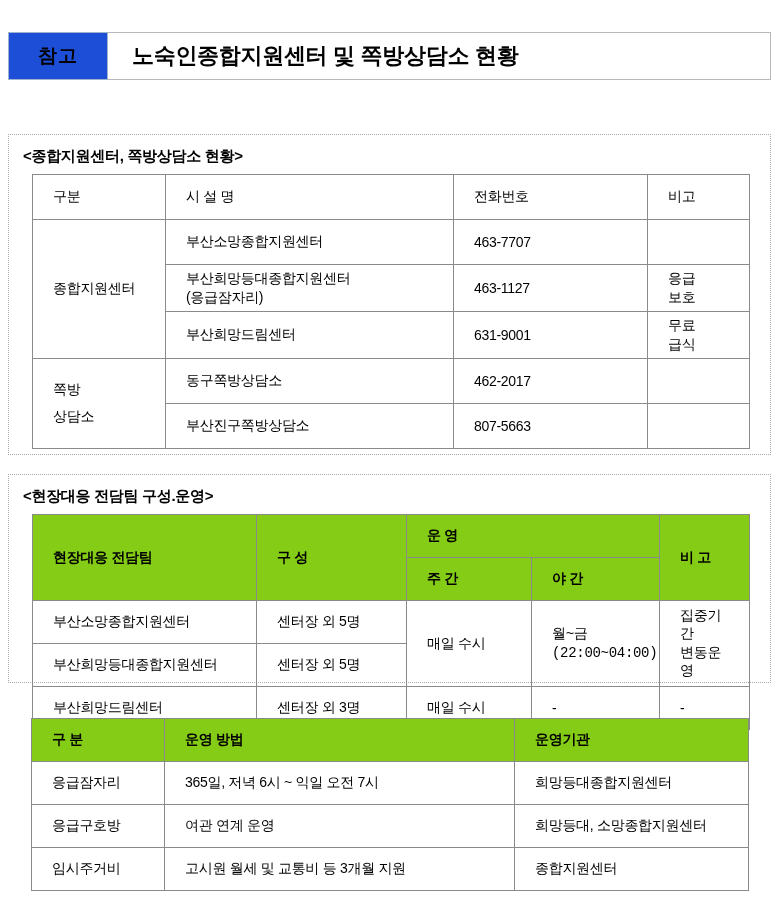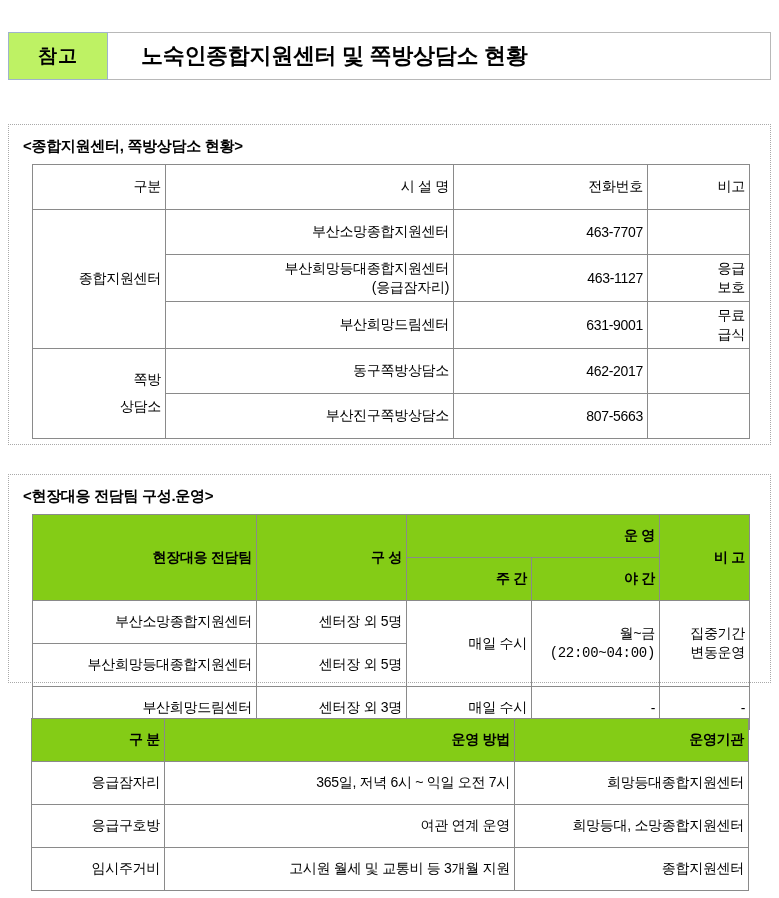--- a/index.html
+++ b/index.html
@@ -28,37 +28,37 @@
     left: 8px;
     top: 32px;
     width: 763px;
     height: 48px;
     display: flex;
     align-items: stretch;
   }
   .header-badge {
     width: 98px;
     border: 1px solid #9fb3cc;
-    background: #bef264;
+    background: #1d4ed8;
     display: flex;
     align-items: center;
     justify-content: center;
     font-size: 19px;
     font-weight: bold;
     letter-spacing: 1px;
     text-align: center;
   }
   .header-title {
     flex: 1;
     border: 1px solid #b8b8b8;
     border-left: none;
     background: #ffffff;
     display: flex;
     align-items: center;
-    padding-left: 33px;
+    padding-left: 24px;
     font-size: 22px;
     font-weight: bold;
     letter-spacing: -0.3px;
   }
 
   
   .section {
     position: absolute;
     border: 1px dotted #a9a9a9;
     box-sizing: border-box;
@@ -70,37 +70,37 @@
     margin: 12px 0 8px 14px;
     letter-spacing: -0.3px;
   }
 
   table {
     border-collapse: collapse;
     table-layout: fixed;
   }
   table td, table th {
     border: 1px solid #8a8a8a;
-    text-align: right;
+    text-align: left;
     vertical-align: middle;
     font-size: 14px;
     font-weight: normal;
-    padding: 4px 4px;
+    padding: 4px 20px;
     letter-spacing: -0.3px;
   }
   .hdr {
     background: #ffffff;
   }
   .hdr-gray {
     background: #84cc16;
     font-weight: bold;
   }
 
   
-  #sec1 { left: 8px; top: 124px; width: 763px; height: 321px; }
+  #sec1 { left: 8px; top: 134px; width: 763px; height: 321px; }
   #tbl1 { width: 717px; margin: 0 0 0 23px; }
   #tbl1 td { height: 36px; }
   #tbl1 .two-line { line-height: 1.35; }
 
   
   #sec2 { left: 8px; top: 474px; width: 763px; height: 209px; }
   #tbl2 { width: 717px; margin: 0 0 0 23px; }
   #tbl2 td { height: 34px; }
 
   

